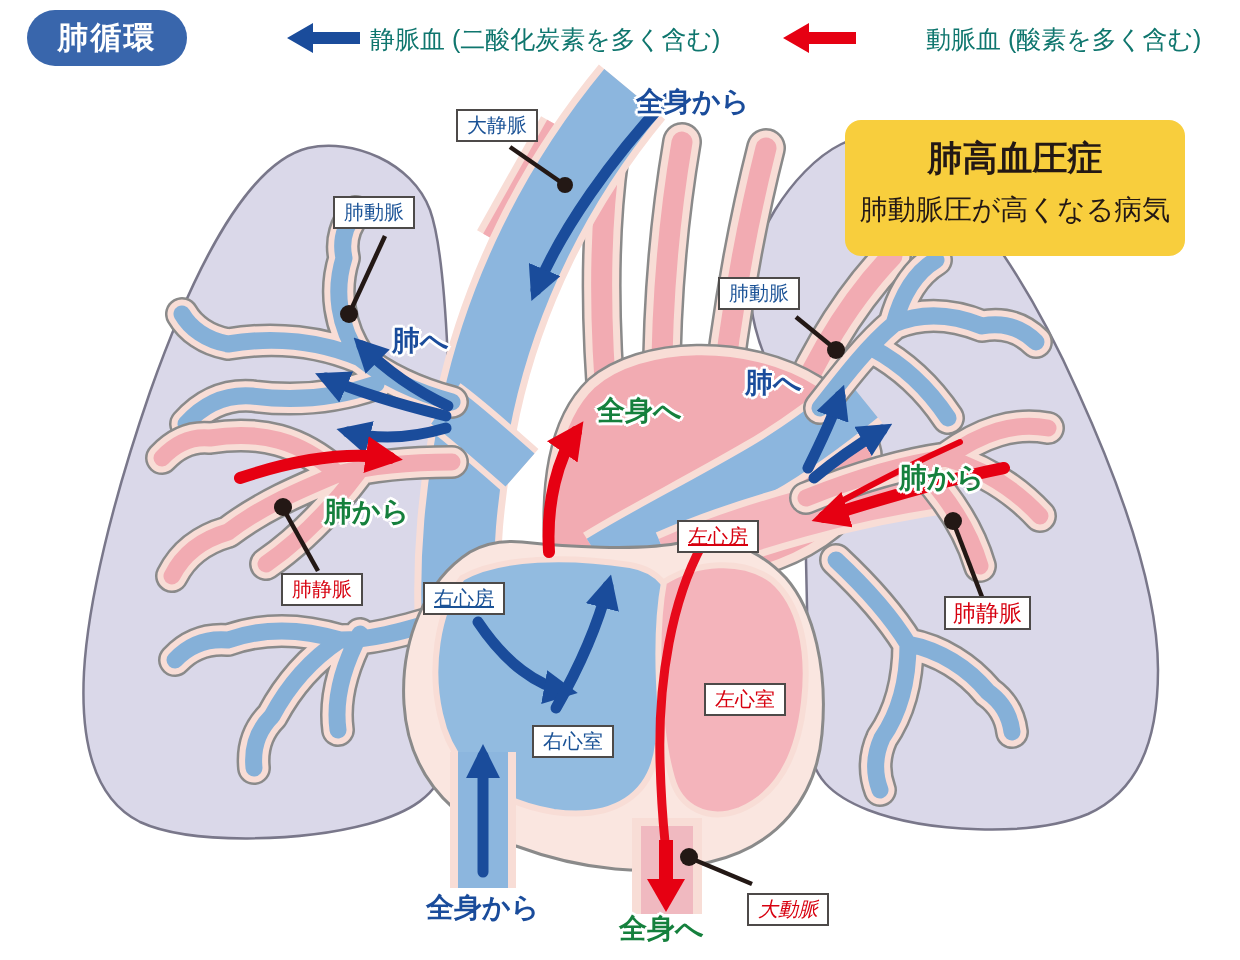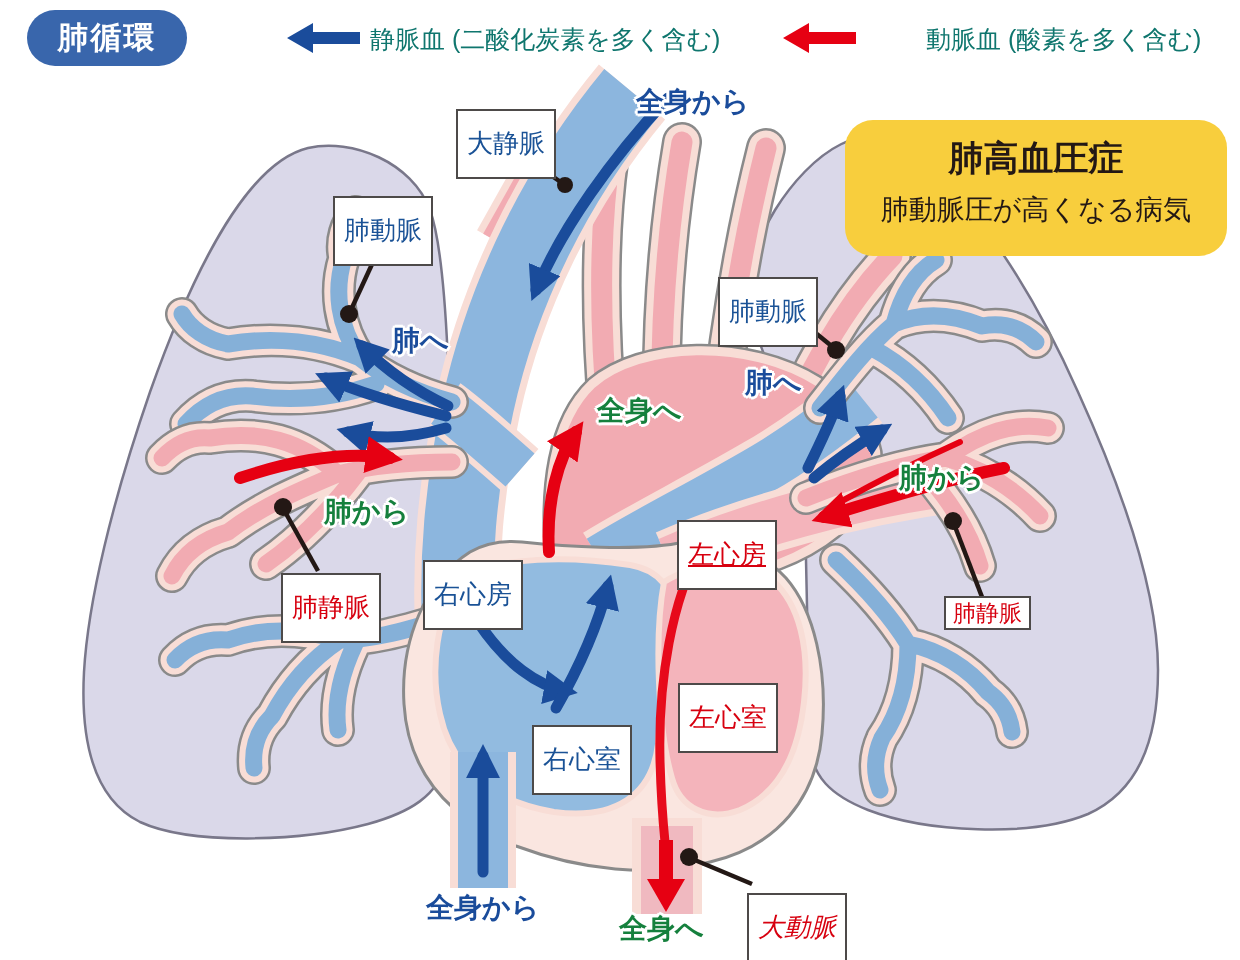--- a/index.html
+++ b/index.html
@@ -3,26 +3,26 @@
 <meta charset="utf-8">
 <style>
   html,body{margin:0;padding:0;background:#fff;}
   .stage{position:relative;width:1240px;height:960px;background:#fff;overflow:hidden;
          font-family:"Liberation Sans","DejaVu Sans",sans-serif;}
   .stage svg{position:absolute;left:0;top:0;}
   .badge{position:absolute;left:27px;top:10px;width:160px;height:56px;border-radius:28px;
          background:#3966AC;color:#ffffff;font-weight:bold;font-size:31px;line-height:56px;
          text-align:center;letter-spacing:2px;}
   .legend-text{position:absolute;top:23px;font-size:25px;color:#0f766e;white-space:nowrap;}
-  .callout{position:absolute;left:845px;top:120px;width:382px;height:136px;background:#F8CE3D;
-           border-radius:28px;text-align:center;color:#231815;}
+  .callout{position:absolute;left:845px;top:120px;width:340px;height:136px;background:#F8CE3D;
+           border-radius:16px;text-align:center;color:#231815;}
   .callout .t{font-size:35px;font-weight:bold;margin-top:15px;}
   .callout .s{font-size:28px;margin-top:9px;}
-  .tag{position:absolute;background:#fff;border:2px solid #4d4a49;padding:18px 9px;
-       font-size:26px;line-height:1.15;white-space:nowrap;}
+  .tag{position:absolute;background:#fff;border:2px solid #4d4a49;padding:3px 9px;
+       font-size:20px;line-height:1.15;white-space:nowrap;}
   .tag.sm{font-size:23px;padding:2px 7px;}
   .tag.blue{color:#1A5296;}
   .tag.red{color:#D7000F;}
   .flow{position:absolute;font-weight:bold;font-size:28px;white-space:nowrap;
         text-shadow:2px 0 0 #fff,-2px 0 0 #fff,0 2px 0 #fff,0 -2px 0 #fff,
                     2px 2px 0 #fff,-2px 2px 0 #fff,2px -2px 0 #fff,-2px -2px 0 #fff,
                     3px 0 0 #fff,-3px 0 0 #fff,0 3px 0 #fff,0 -3px 0 #fff;}
   .flow.blue{color:#1A4C9B;text-align:center;}
   .flow.red{color:#15803d;}
 </style>
@@ -168,24 +168,24 @@
 <div class="callout">
   <div class="t">肺高血圧症</div>
   <div class="s">肺動脈圧が高くなる病気</div>
 </div>
 
 <div class="tag blue" style="left:456px;top:109px;">大静脈</div>
 <div class="tag blue" style="left:333px;top:196px;">肺動脈</div>
 <div class="tag blue" style="left:718px;top:277px;">肺動脈</div>
 <div class="tag red" style="left:281px;top:573px;">肺静脈</div>
 <div class="tag red sm" style="left:944px;top:596px;">肺静脈</div>
-<div class="tag blue" style="left:423px;top:560px;">右心房</div>
+<div class="tag blue" style="left:423px;top:582px;text-decoration:underline;">右心房</div>
 <div class="tag blue" style="left:532px;top:725px;">右心室</div>
 <div class="tag red" style="left:677px;top:520px;text-decoration:underline;">左心房</div>
-<div class="tag red" style="left:678px;top:683px;">左心室</div>
+<div class="tag red" style="left:704px;top:683px;">左心室</div>
 <div class="tag red" style="left:747px;top:893px;font-style:italic;">大動脈</div>
 
 <div class="flow blue" style="left:636px;top:83px;">全身から</div>
 <div class="flow blue" style="left:392px;top:322px;">肺へ</div>
 <div class="flow red" style="left:324px;top:493px;">肺から</div>
 <div class="flow red" style="left:597px;top:392px;">全身へ</div>
 <div class="flow blue" style="left:745px;top:364px;">肺へ</div>
 <div class="flow red" style="left:899px;top:459px;">肺から</div>
 <div class="flow blue" style="left:426px;top:889px;">全身から</div>
 <div class="flow red" style="left:619px;top:910px;">全身へ</div>

